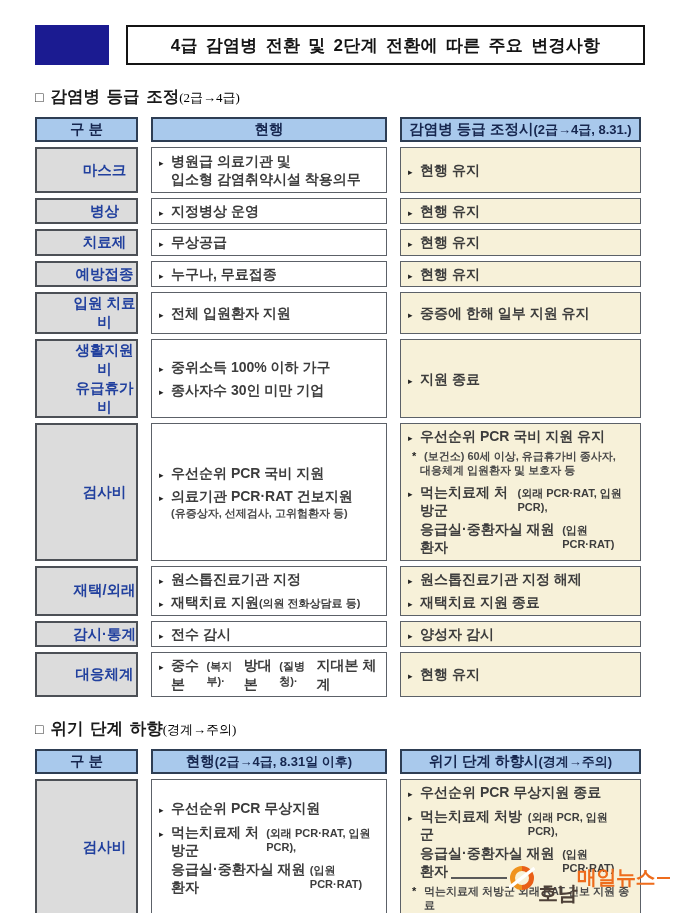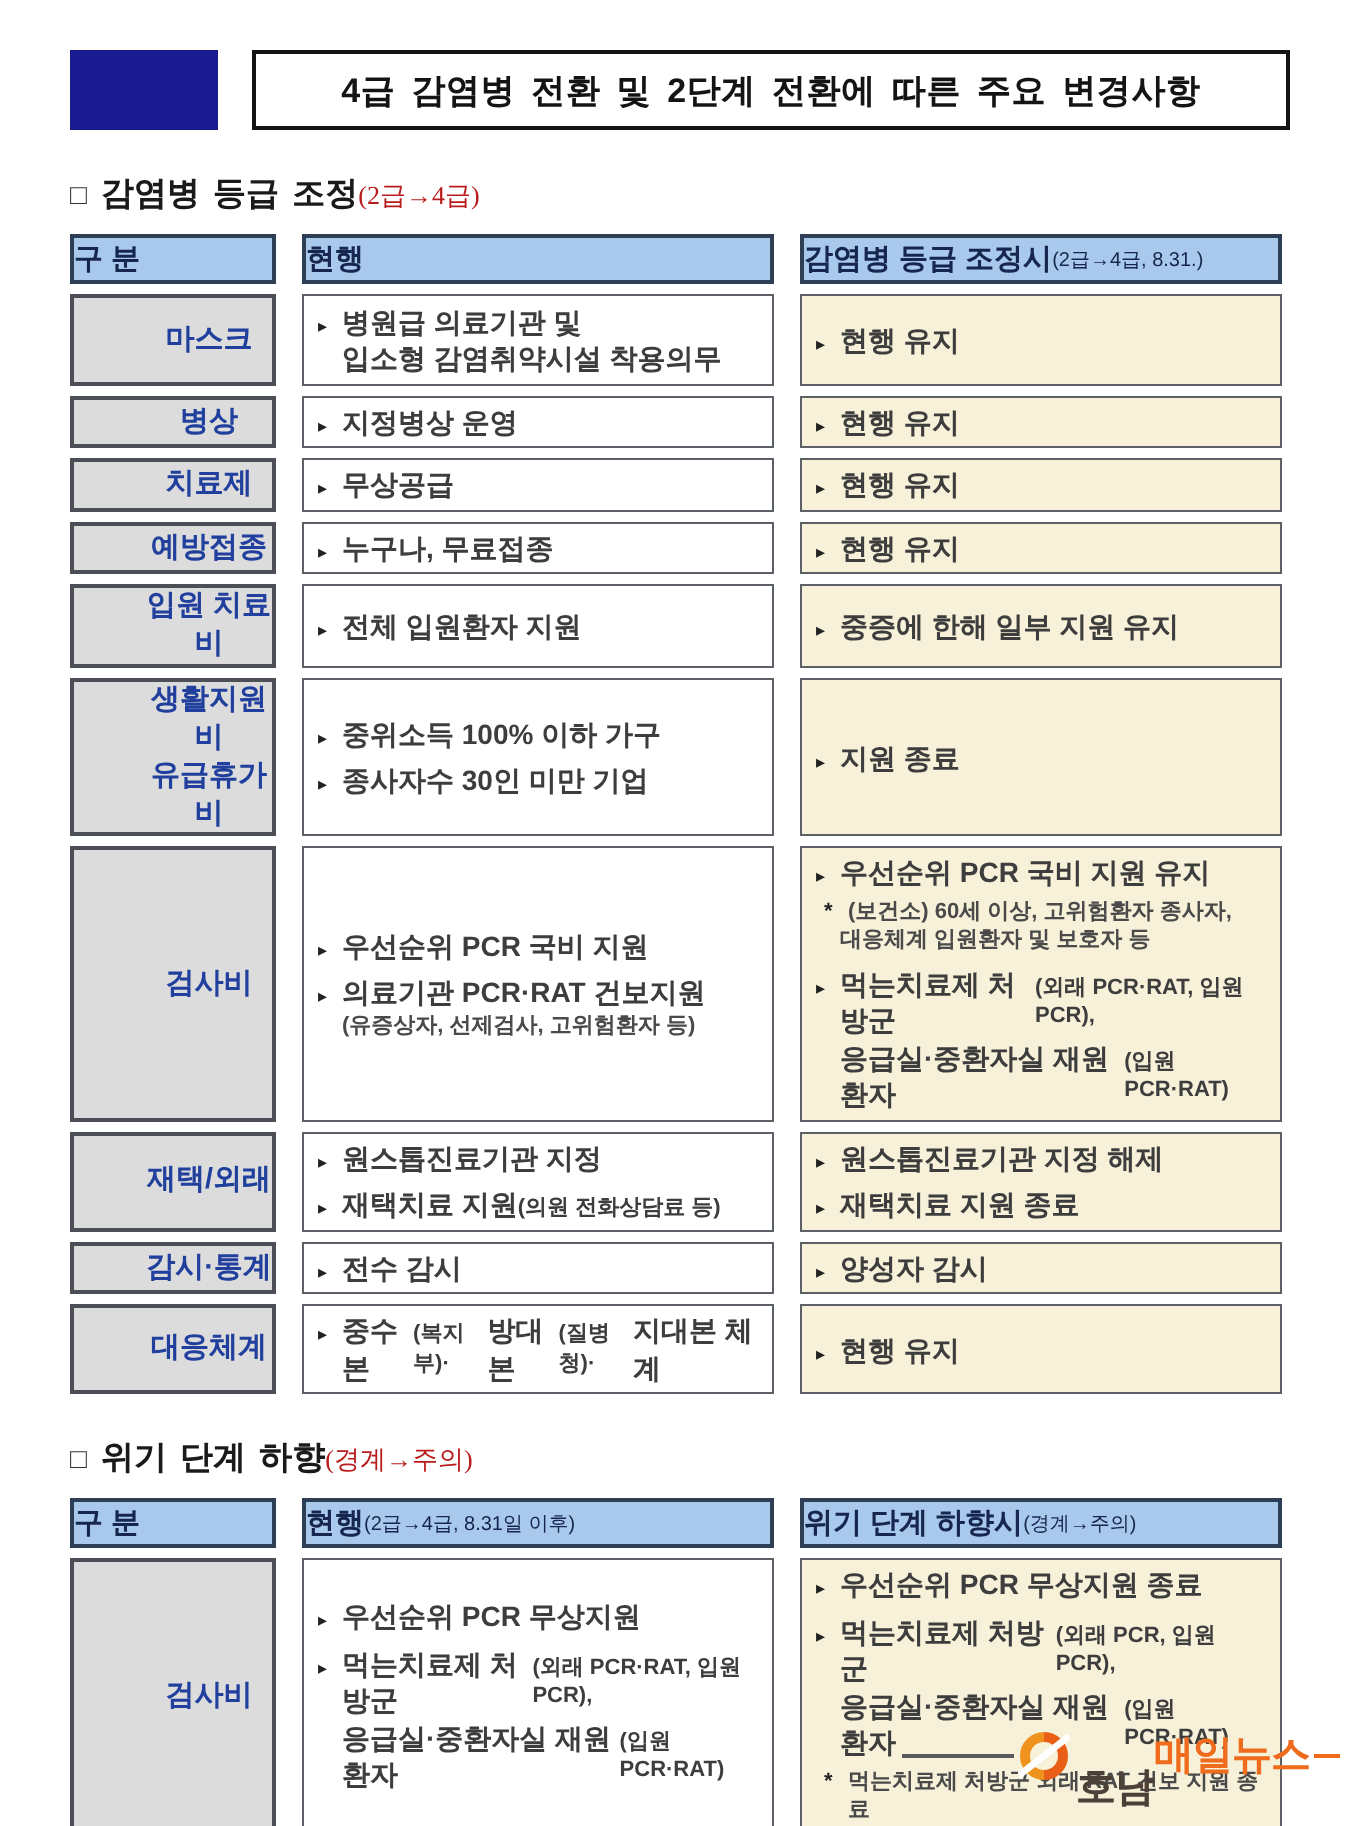--- a/index.html
+++ b/index.html
@@ -15,38 +15,38 @@
   .navy-block{width:74px;background:var(--navy,#1b1b91);}
   .title-box{
     flex:1;border:2px solid #141414;display:flex;align-items:center;justify-content:center;
     font-size:17px;font-weight:bold;color:#141414;letter-spacing:.3px;word-spacing:3px;white-space:nowrap;
   }
 
   
   .sec-head{display:flex;align-items:baseline;margin:0 0 9px 0;}
   .sq{font-size:14px;color:#333;margin-right:7px;font-weight:400;}
   .sec-main{font-size:16.5px;font-weight:bold;color:#1a1a1a;word-spacing:2px;}
-  .sec-sub{font-size:13px;font-weight:500;color:#b91c1c;font-family:"Liberation Serif","DejaVu Serif",serif;}
+  .sec-sub{font-size:13px;font-weight:500;color:#000000;font-family:"Liberation Serif","DejaVu Serif",serif;}
 
   
   .tbl{display:flex;flex-direction:column;gap:5px;}
   .tbl1{margin-bottom:21px;}
   .row{display:flex;gap:13px;}
   .cell{box-sizing:border-box;border:1.5px solid #5c6168;}
   .c0{width:103px;flex:none;}
   .c1{width:236px;flex:none;}
   .c2{width:241px;flex:none;}
 
   .cell.head{
     background:var(--header_blue,#a9c9ec);border:2px solid var(--header_border,#2e3e54);
-    display:flex;align-items:center;white-space:nowrap;
+    display:flex;align-items:center;justify-content:center;white-space:nowrap;
     font-weight:bold;color:#16264e;
   }
   .h-main{font-size:14.5px;}
-  .h-sub{font-size:10px;font-weight:400;}
+  .h-sub{font-size:13px;font-weight:700;}
 
   .cell.label{
     background:var(--label_gray,#dcdcdc);border:2px solid #4c5056;
     display:flex;flex-direction:column;align-items:center;justify-content:center;
     text-align:center;font-size:14.5px;font-weight:bold;color:var(--label_text,#21409e);line-height:1.3;padding-left:36px;
   }
 
   .cell.body{
     background:#fff;padding:3px 7px;
     display:flex;flex-direction:column;justify-content:center;
@@ -244,21 +244,21 @@
               <span class="seg">(유증상자, 선제검사, 고위험환자 등)</span>
             </div>
           </div>
           <div class="cell body cream c2">
             <div class="line bt">
               <span class="bullet">▸</span>
               <span class="seg">우선순위 PCR 국비 지원 유지</span>
             </div>
             <div class="line small bs">
               <span class="bullet star">*</span>
-              <span class="seg">(보건소) 60세 이상, 고위험환자 종사자,</span>
+              <span class="seg">(보건소) 60세 이상, 유급휴가비 종사자,</span>
             </div>
             <div class="line small">
               <span class="bullet"></span>
               <span class="seg">대응체계 입원환자 및 보호자 등</span>
             </div>
             <div class="line bt">
               <span class="bullet">▸</span>
               <span class="seg">먹는치료제 처방군</span>
               <span class="seg sm">(외래 PCR·RAT, 입원 PCR),</span>
             </div>

